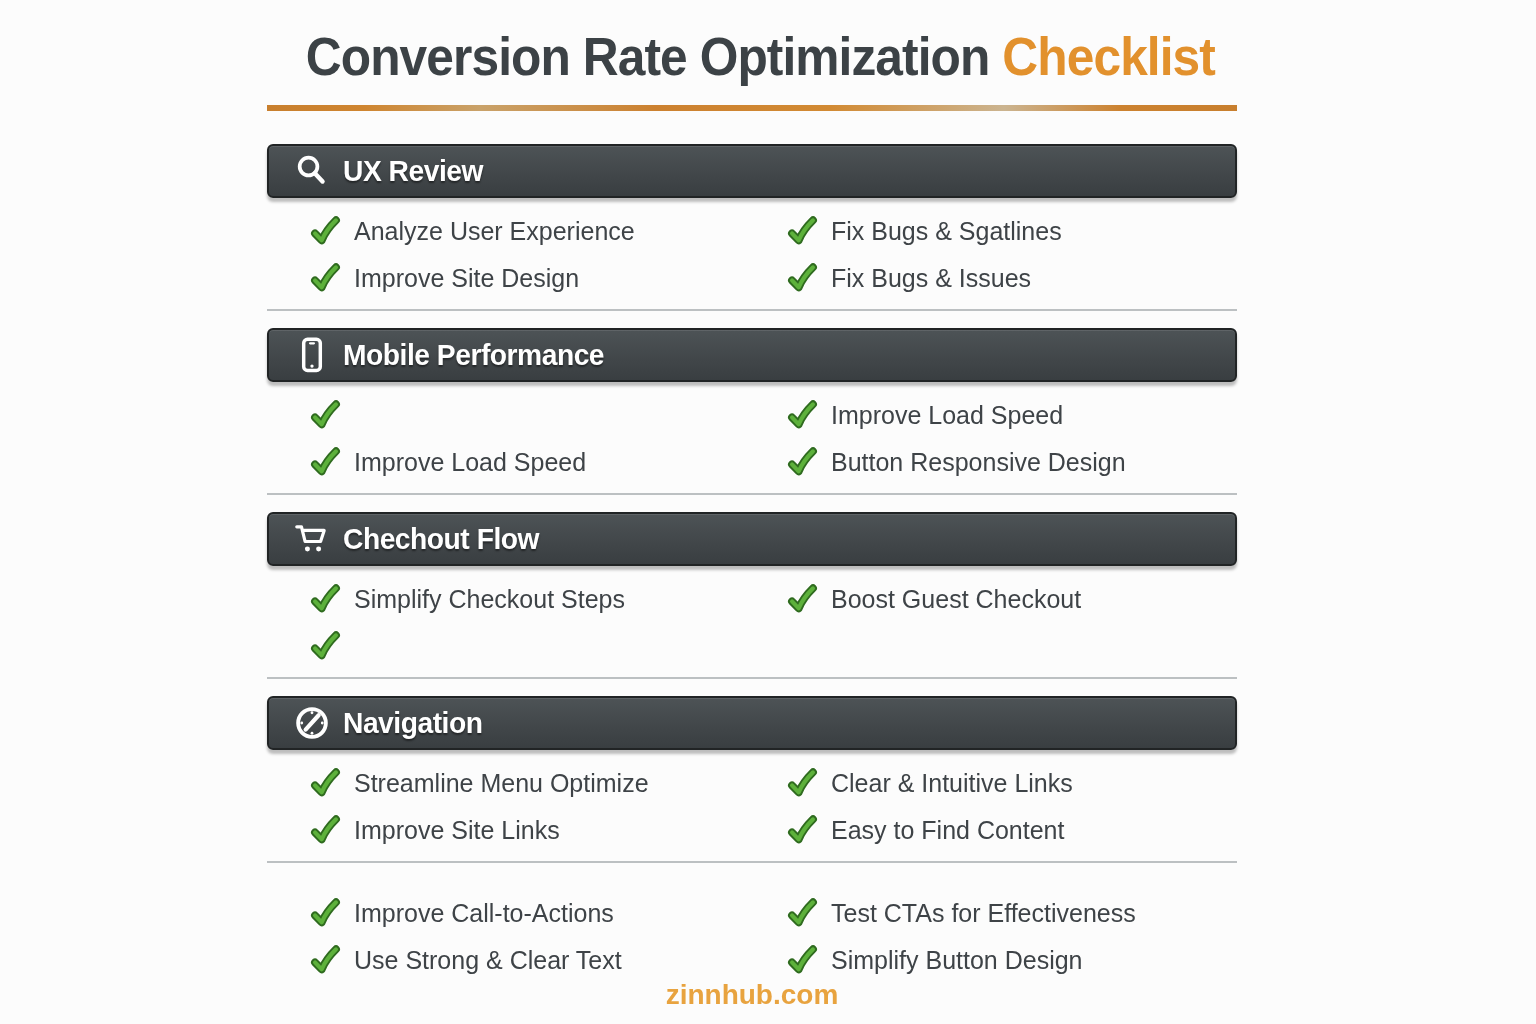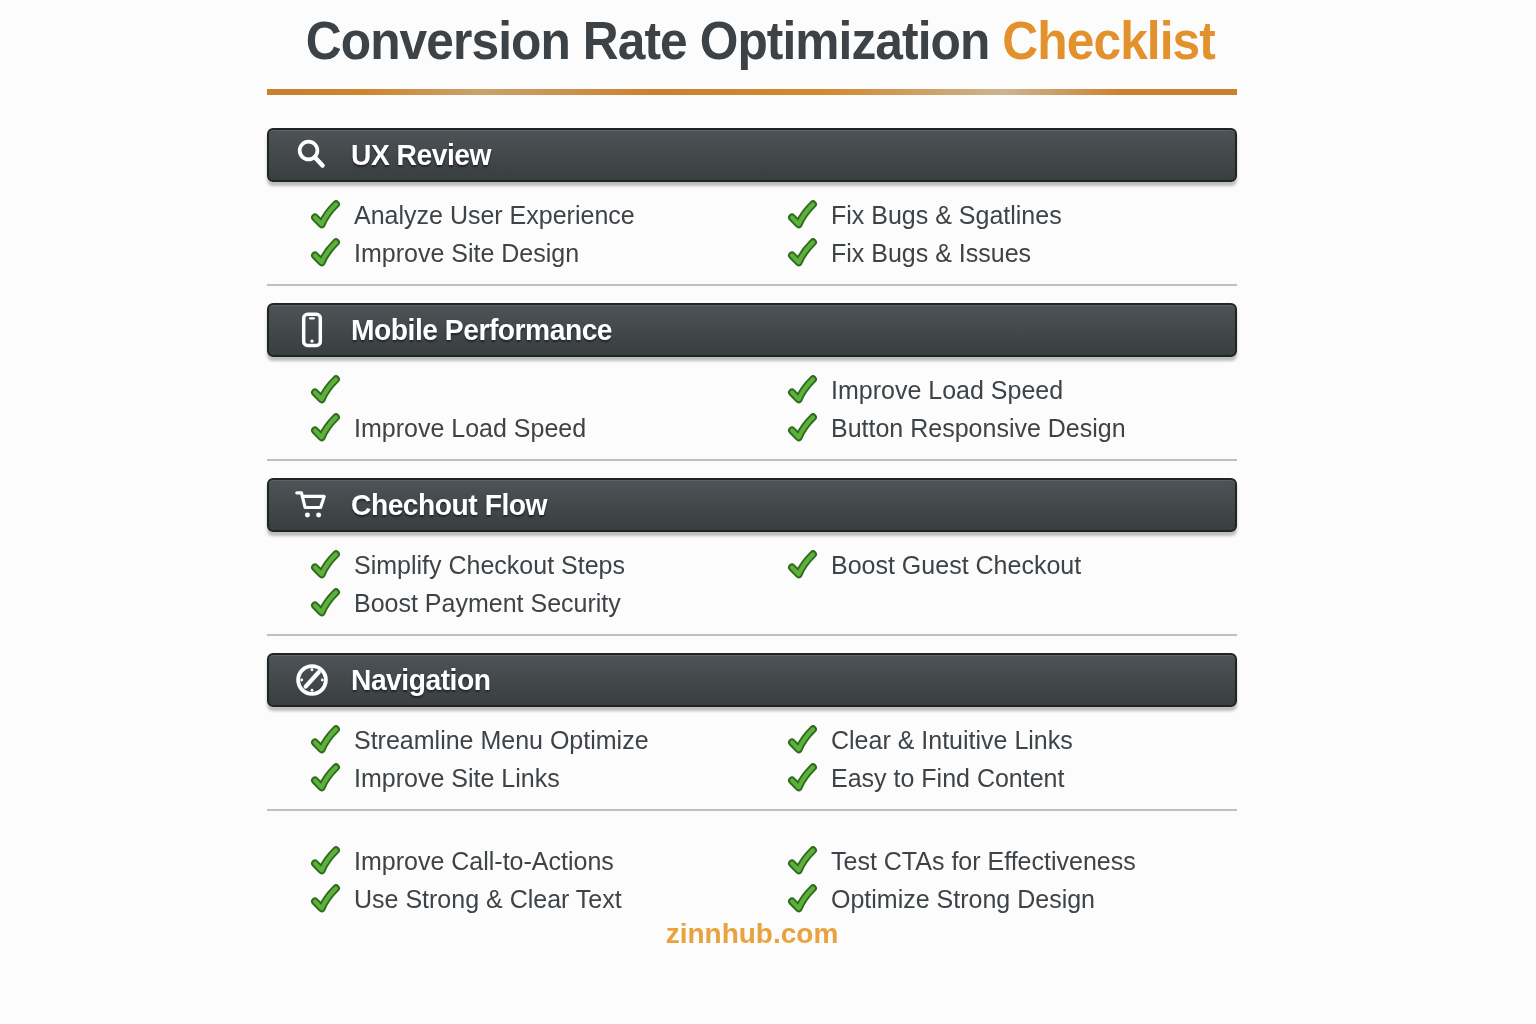--- a/index.html
+++ b/index.html
@@ -17,21 +17,21 @@
     background:#fcfcfc;
     font-family:"Liberation Sans", sans-serif;
     color:var(--text-dark);
   }
   .page{
     position:absolute;
     left:267px; top:0;
     width:970px; height:1024px;
   }
   
-  header{padding-top:8px;text-align:right;}
+  header{padding-top:24px;text-align:right;}
   h1{
     font-size:54px;
     font-weight:700;
     letter-spacing:-1px;
     color:#3C4246;
     line-height:64px;
     transform:scaleX(0.92);
     transform-origin:center;
     white-space:nowrap;
   }
@@ -46,40 +46,40 @@
   #sections{margin-top:33px;}
   .section{width:100%;}
   .bar{
     height:54px;
     background:linear-gradient(180deg,#4d5356 0%,#42474a 55%,#393e41 100%);
     border:2px solid #212425;
     border-radius:6px;
     box-shadow:0 4px 3px rgba(0,0,0,0.25), inset 0 1px 0 rgba(255,255,255,0.10);
     display:flex;
     align-items:center;
-    gap:20px;
+    gap:12px;
     padding-left:24px;
   }
   .bar-icon{width:38px;height:38px;display:flex;align-items:center;justify-content:center;flex:0 0 auto;}
   .bar-icon svg{width:36px;height:36px;}
   .bar-title{
     color:#fff;
     font-size:30px;
     font-weight:700;
     letter-spacing:-0.5px;
     text-shadow:0 2px 2px rgba(0,0,0,0.45);
     transform:scaleX(0.94);
     transform-origin:left center;
     white-space:nowrap;
   }
   .items{
     display:grid;
     grid-template-columns:477px 1fr;
     padding:14px 0 4px 43px;
-    row-gap:0;
+    row-gap:9px;
   }
   .item{
     display:flex;
     align-items:center;
     gap:13px;
     height:38px;
   }
   .check{width:31px;height:31px;flex:0 0 auto;display:flex;align-items:center;}
   .check svg{width:31px;height:31px;}
   .item-label{
@@ -245,21 +245,20 @@
             </span>
             <span class="item-label">Boost Guest Checkout</span>
           </div>
           <div class="item">
             <span class="check">
               <svg viewBox="0 0 26 26">
                 <path d="M4.2 14.6 L9.8 20.4 Q13.6 11.6 21.8 3.6" fill="none" stroke="#2F6B1F" stroke-width="6.6" stroke-linecap="round" stroke-linejoin="round"></path>
                 <path d="M4.2 14.6 L9.8 20.4 Q13.6 11.6 21.8 3.6" fill="none" stroke="#5DB13B" stroke-width="3.4" stroke-linecap="round" stroke-linejoin="round"></path>
               </svg>
             </span>
-            <span class="item-label">Boost Payment Security</span>
           </div>
         </div>
     <div class="divider"></div>
   </section>
 
   <section class="section">
     <div class="bar">
       <span class="bar-icon">
             <svg viewBox="0 0 26 26">
               <circle cx="13" cy="13" r="10" fill="none" stroke="#fff" stroke-width="2.8"></circle>
@@ -342,21 +341,21 @@
             </span>
             <span class="item-label">Use Strong &amp; Clear Text</span>
           </div>
           <div class="item">
             <span class="check">
               <svg viewBox="0 0 26 26">
                 <path d="M4.2 14.6 L9.8 20.4 Q13.6 11.6 21.8 3.6" fill="none" stroke="#2F6B1F" stroke-width="6.6" stroke-linecap="round" stroke-linejoin="round"></path>
                 <path d="M4.2 14.6 L9.8 20.4 Q13.6 11.6 21.8 3.6" fill="none" stroke="#5DB13B" stroke-width="3.4" stroke-linecap="round" stroke-linejoin="round"></path>
               </svg>
             </span>
-            <span class="item-label">Optimize Strong Design</span>
+            <span class="item-label">Simplify Button Design</span>
           </div>
         </div>
 
   </section>
 </main>
 
   <footer>
     <span>zinnhub.com</span>
   </footer>
 </div>

